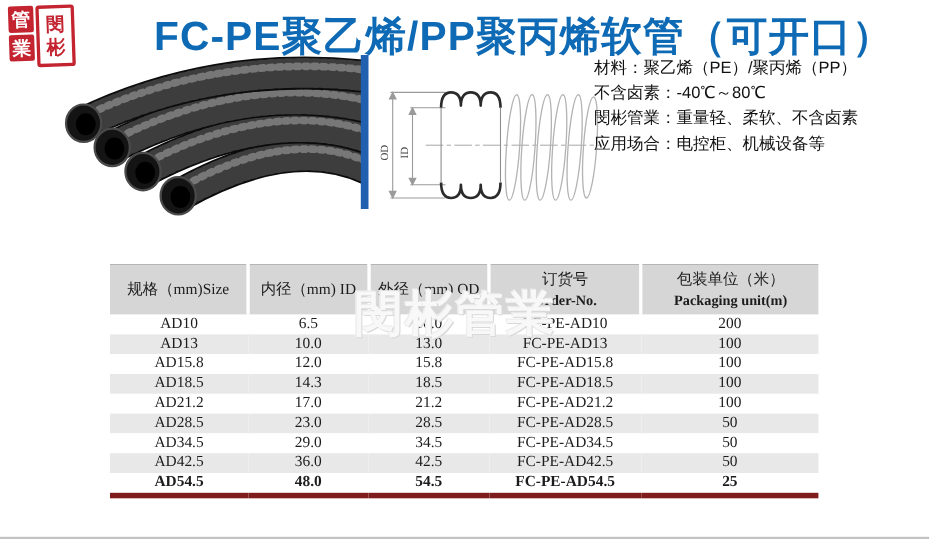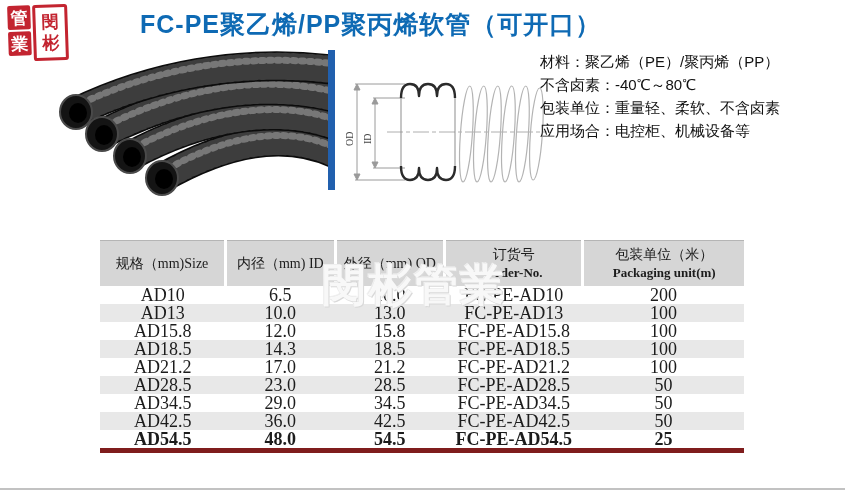--- a/index.html
+++ b/index.html
@@ -10,21 +10,21 @@
   
   .seal{position:absolute;left:8px;top:5px;width:60px;height:54px;transform:rotate(-2deg);display:flex;gap:2px;}
   .seal-col{display:flex;flex-direction:column;gap:2px;}
   .seal-block{width:23px;height:24px;background:#c32430;color:#fff;font-weight:bold;font-size:17px;
     display:flex;align-items:center;justify-content:center;border-radius:2px;}
   .seal-frame{width:30px;height:50px;border:3px solid #c32430;border-radius:3px;display:flex;flex-direction:column;
     align-items:center;justify-content:center;color:#c32430;font-weight:bold;font-size:17px;line-height:21px;}
   
   .title{
     position:absolute;left:140px;top:8px;width:640px;
-    font-size:25px;font-weight:bold;color:#0e6ab4;letter-spacing:1px;white-space:nowrap;
+    font-size:37px;font-weight:bold;color:#0e6ab4;letter-spacing:1px;white-space:nowrap;
   }
   
   .photo{position:absolute;left:50px;top:48px;width:280px;height:158px;}
   
   .vbar{position:absolute;left:328px;top:50px;width:7px;height:140px;background:#2160ae;}
   
   .drawing{position:absolute;left:345px;top:68px;width:202px;height:122px;}
   
   .specs{position:absolute;left:540px;top:50px;width:300px;}
   .spec-line{font-size:15px;font-weight:normal;color:#111;line-height:23px;white-space:nowrap;}
@@ -32,21 +32,21 @@
   .spec-table{
     position:absolute;left:100px;top:240px;width:644px;border-collapse:collapse;
     font-family:"Liberation Serif","DejaVu Serif",serif;color:#1c1c1c;
   }
   .spec-table th{
     background:#d6d6d6;font-weight:normal;font-size:14px;height:45px;text-align:center;
     border-top:1px solid #b5b5b5;padding:0;line-height:18px;
   }
   .spec-table th + th{border-left:3px solid #ffffff;}
   .spec-table td{
-    font-size:18px;height:18px;text-align:center;padding:0;line-height:18px;
+    font-size:14px;height:18px;text-align:center;padding:0;line-height:18px;
   }
   .spec-table tbody tr:nth-child(even) td{background:#e8e8e8;}
   .spec-table tbody tr:nth-child(odd) td{background:#ffffff;}
   .spec-table tbody tr:last-child td{border-bottom:5px solid #7f1d1d;font-weight:bold;}
   .hline2{font-size:13px;font-weight:bold;}
   
   .watermark{
     position:absolute;left:322px;top:256px;width:230px;height:60px;
     font-size:44px;font-weight:bold;letter-spacing:2px;
     color:rgba(255,255,255,0.85);
@@ -157,21 +157,21 @@
   </svg>
 
   <div class="specs">
     <div class="spec-line">
       <span>材料：</span><span>聚乙烯（PE）/聚丙烯（PP）</span>
     </div>
     <div class="spec-line">
       <span>不含卤素：</span><span>-40℃～80℃</span>
     </div>
     <div class="spec-line">
-      <span>包装单位：</span><span>重量轻、柔软、不含卤素</span>
+      <span>閔彬管業：</span><span>重量轻、柔软、不含卤素</span>
     </div>
     <div class="spec-line">
       <span>应用场合：</span><span>电控柜、机械设备等</span>
     </div>
   </div>
 
   <table class="spec-table">
     <colgroup>
       <col style="width:19.5%">
         <col style="width:17%">

